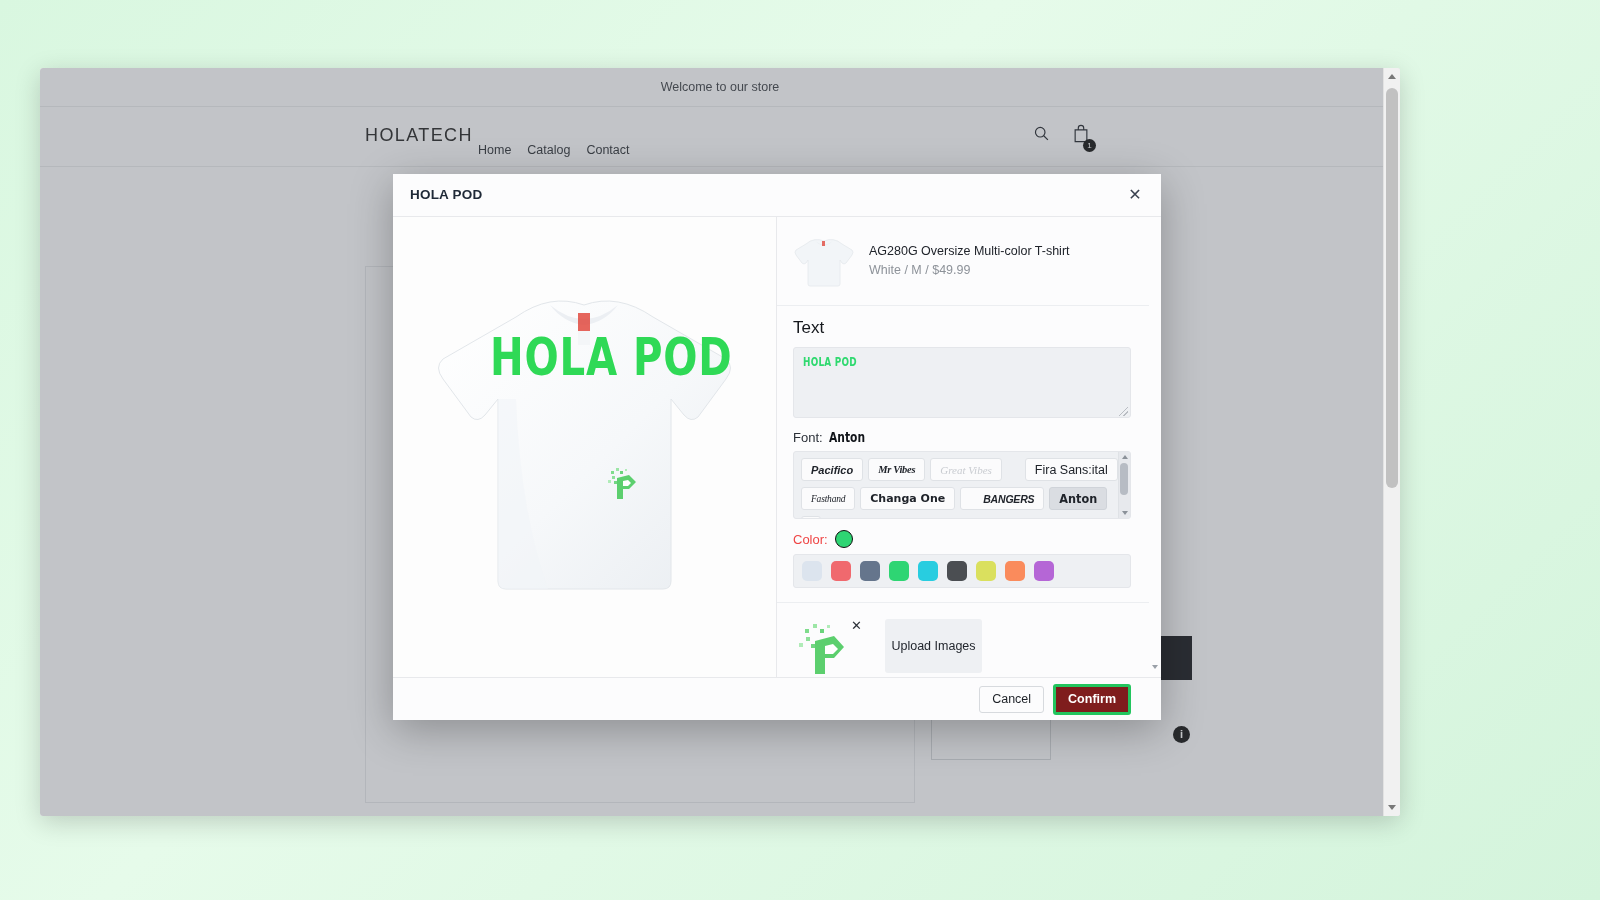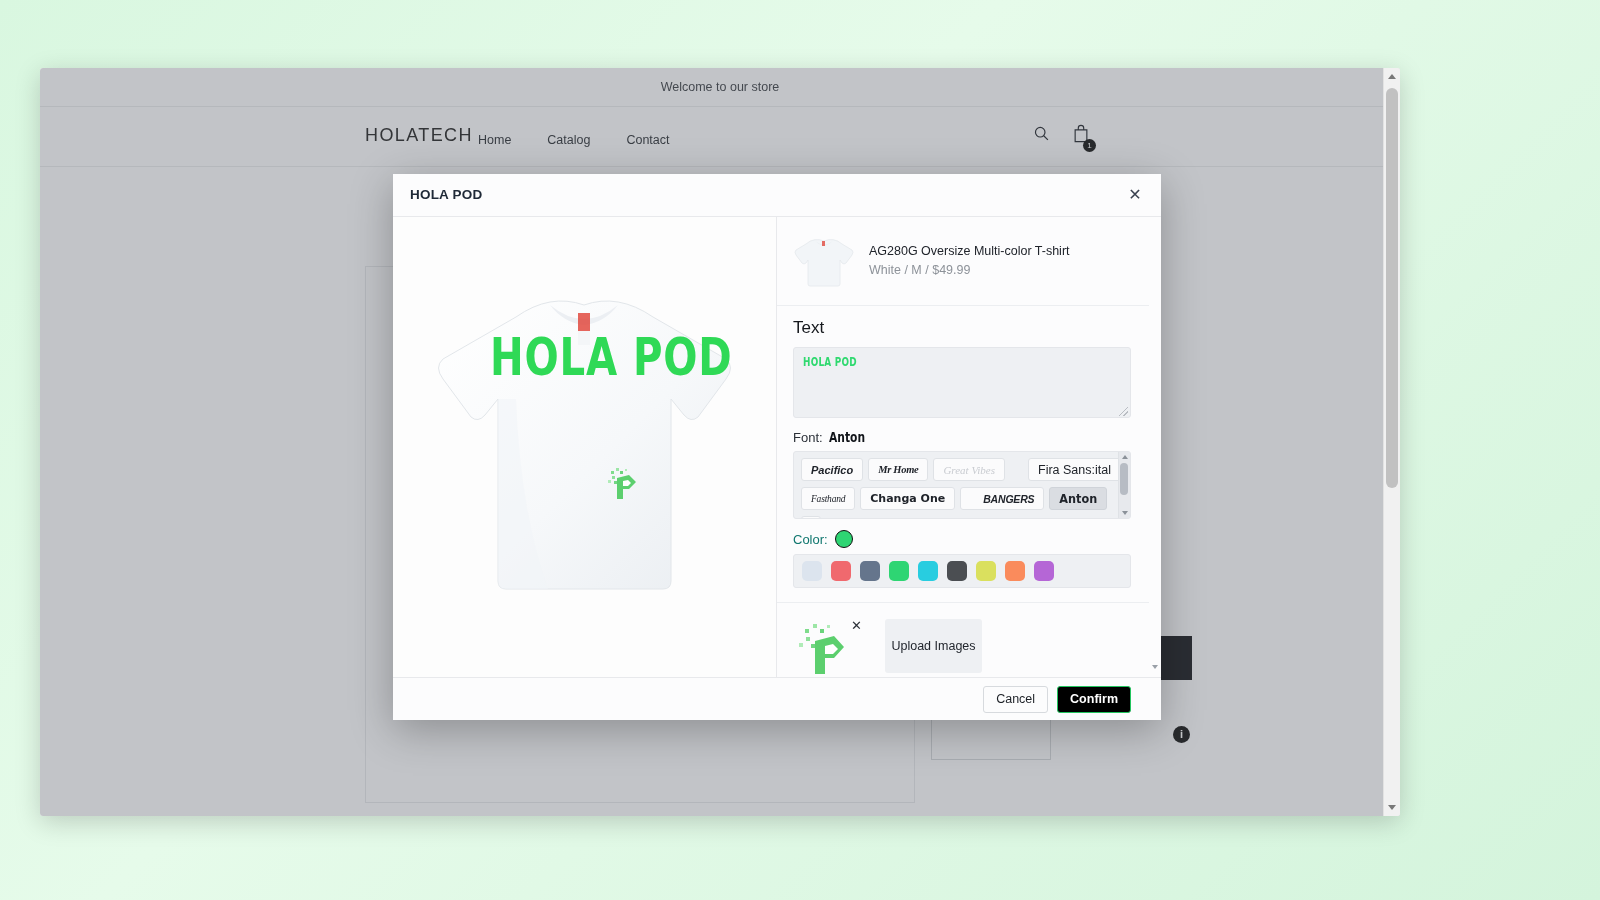--- a/index.html
+++ b/index.html
@@ -51,22 +51,22 @@
     height: 59px;
     border-bottom: 1px solid #e7e8ea;
     background: #fbfbfc;
   }
   .brand {
     position: absolute; left: 325px; top: 18px;
     font-size: 18px; letter-spacing: 1.4px;
     color: #222; font-weight: 400;
   }
   .nav {
-    position: absolute; left: 438px; top: 26px;
-    display: flex; gap: 36px; align-items: flex-end;
+    position: absolute; left: 438px; top: 36px;
+    display: flex; gap: 16px; align-items: flex-end;
   }
   .nav a {
     font-size: 12.5px; color: #2b2f35; text-decoration: none;
   }
   .hdr-icons {
     position: absolute; right: 310px; top: 17px;
     display: flex; align-items: center; gap: 22px;
   }
   .cart-wrap { position: relative; }
   .cart-badge {
@@ -301,21 +301,21 @@
     position: absolute; left: 2.5px;
     width: 0; height: 0;
     border-left: 3px solid transparent;
     border-right: 3px solid transparent;
   }
   .fl-tri.up { top: 3px; border-bottom: 4px solid #8b9199; }
   .fl-tri.down { bottom: 3px; border-top: 4px solid #8b9199; }
 
   .color-label-row {
     display: flex; align-items: center; gap: 7px;
-    font-size: 13px; color: #0f766e; margin: 11px 0 6px 0;
+    font-size: 13px; color: #ef4444; margin: 11px 0 6px 0;
   }
   .color-current {
     width: 16px; height: 16px; border-radius: 50%;
     border: 1.5px solid #111;
   }
   .swatch-tray {
     width: 338px; height: 34px;
     background: #eef0f3; border: 1px solid #e4e6ea; border-radius: 3px;
     display: flex; align-items: center; gap: 9px;
     padding: 0 8px; box-sizing: border-box;
@@ -350,21 +350,21 @@
     display: flex; align-items: center; justify-content: flex-end;
     gap: 9px; padding-right: 30px;
     background: #fcfcfd;
   }
   .btn {
     height: 25px; padding: 0 12px;
     border-radius: 3px; font-size: 12.5px;
     display: flex; align-items: center; cursor: pointer;
   }
   .btn-cancel { background: #fcfcfd; border: 1px solid #d7dade; color: #1d2127; }
-  .btn-confirm { background: #000000; color: #fff; font-weight: bold; border: 1px solid #22c55e; }
+  .btn-confirm { background: #7f1d1d; color: #fff; font-weight: bold; border: 3px solid #22c55e; }
 
   
   .shirt-art { position: absolute; }
   .shirt-print {
     position: absolute;
     font-family: "DejaVu Sans Condensed","Liberation Sans Narrow","Liberation Sans",sans-serif;
     font-weight: bold;
     white-space: nowrap;
   }
 </style>
@@ -492,21 +492,21 @@
             <div class="font-label-row">
               <span>Font:</span>
               <span class="font-label-val">Anton</span>
             </div>
             <div class="font-list">
               <div class="font-list-inner" id="font-list-inner">
                   <div class="font-chip f-pacifico">
                     <span>Pacifico</span>
                   </div>
                   <div class="font-chip f-dafoe">
-                    <span>Mr Home</span>
+                    <span>Mr Vibes</span>
                   </div>
                   <div class="font-chip f-vibes">
                     <span>Great Vibes</span>
                   </div>
                   <div class="font-chip f-fira">
                     <span>Fira Sans:ital</span>
                   </div>
                   <div class="font-chip f-fasthand">
                     <span>Fasthand</span>
                   </div>

